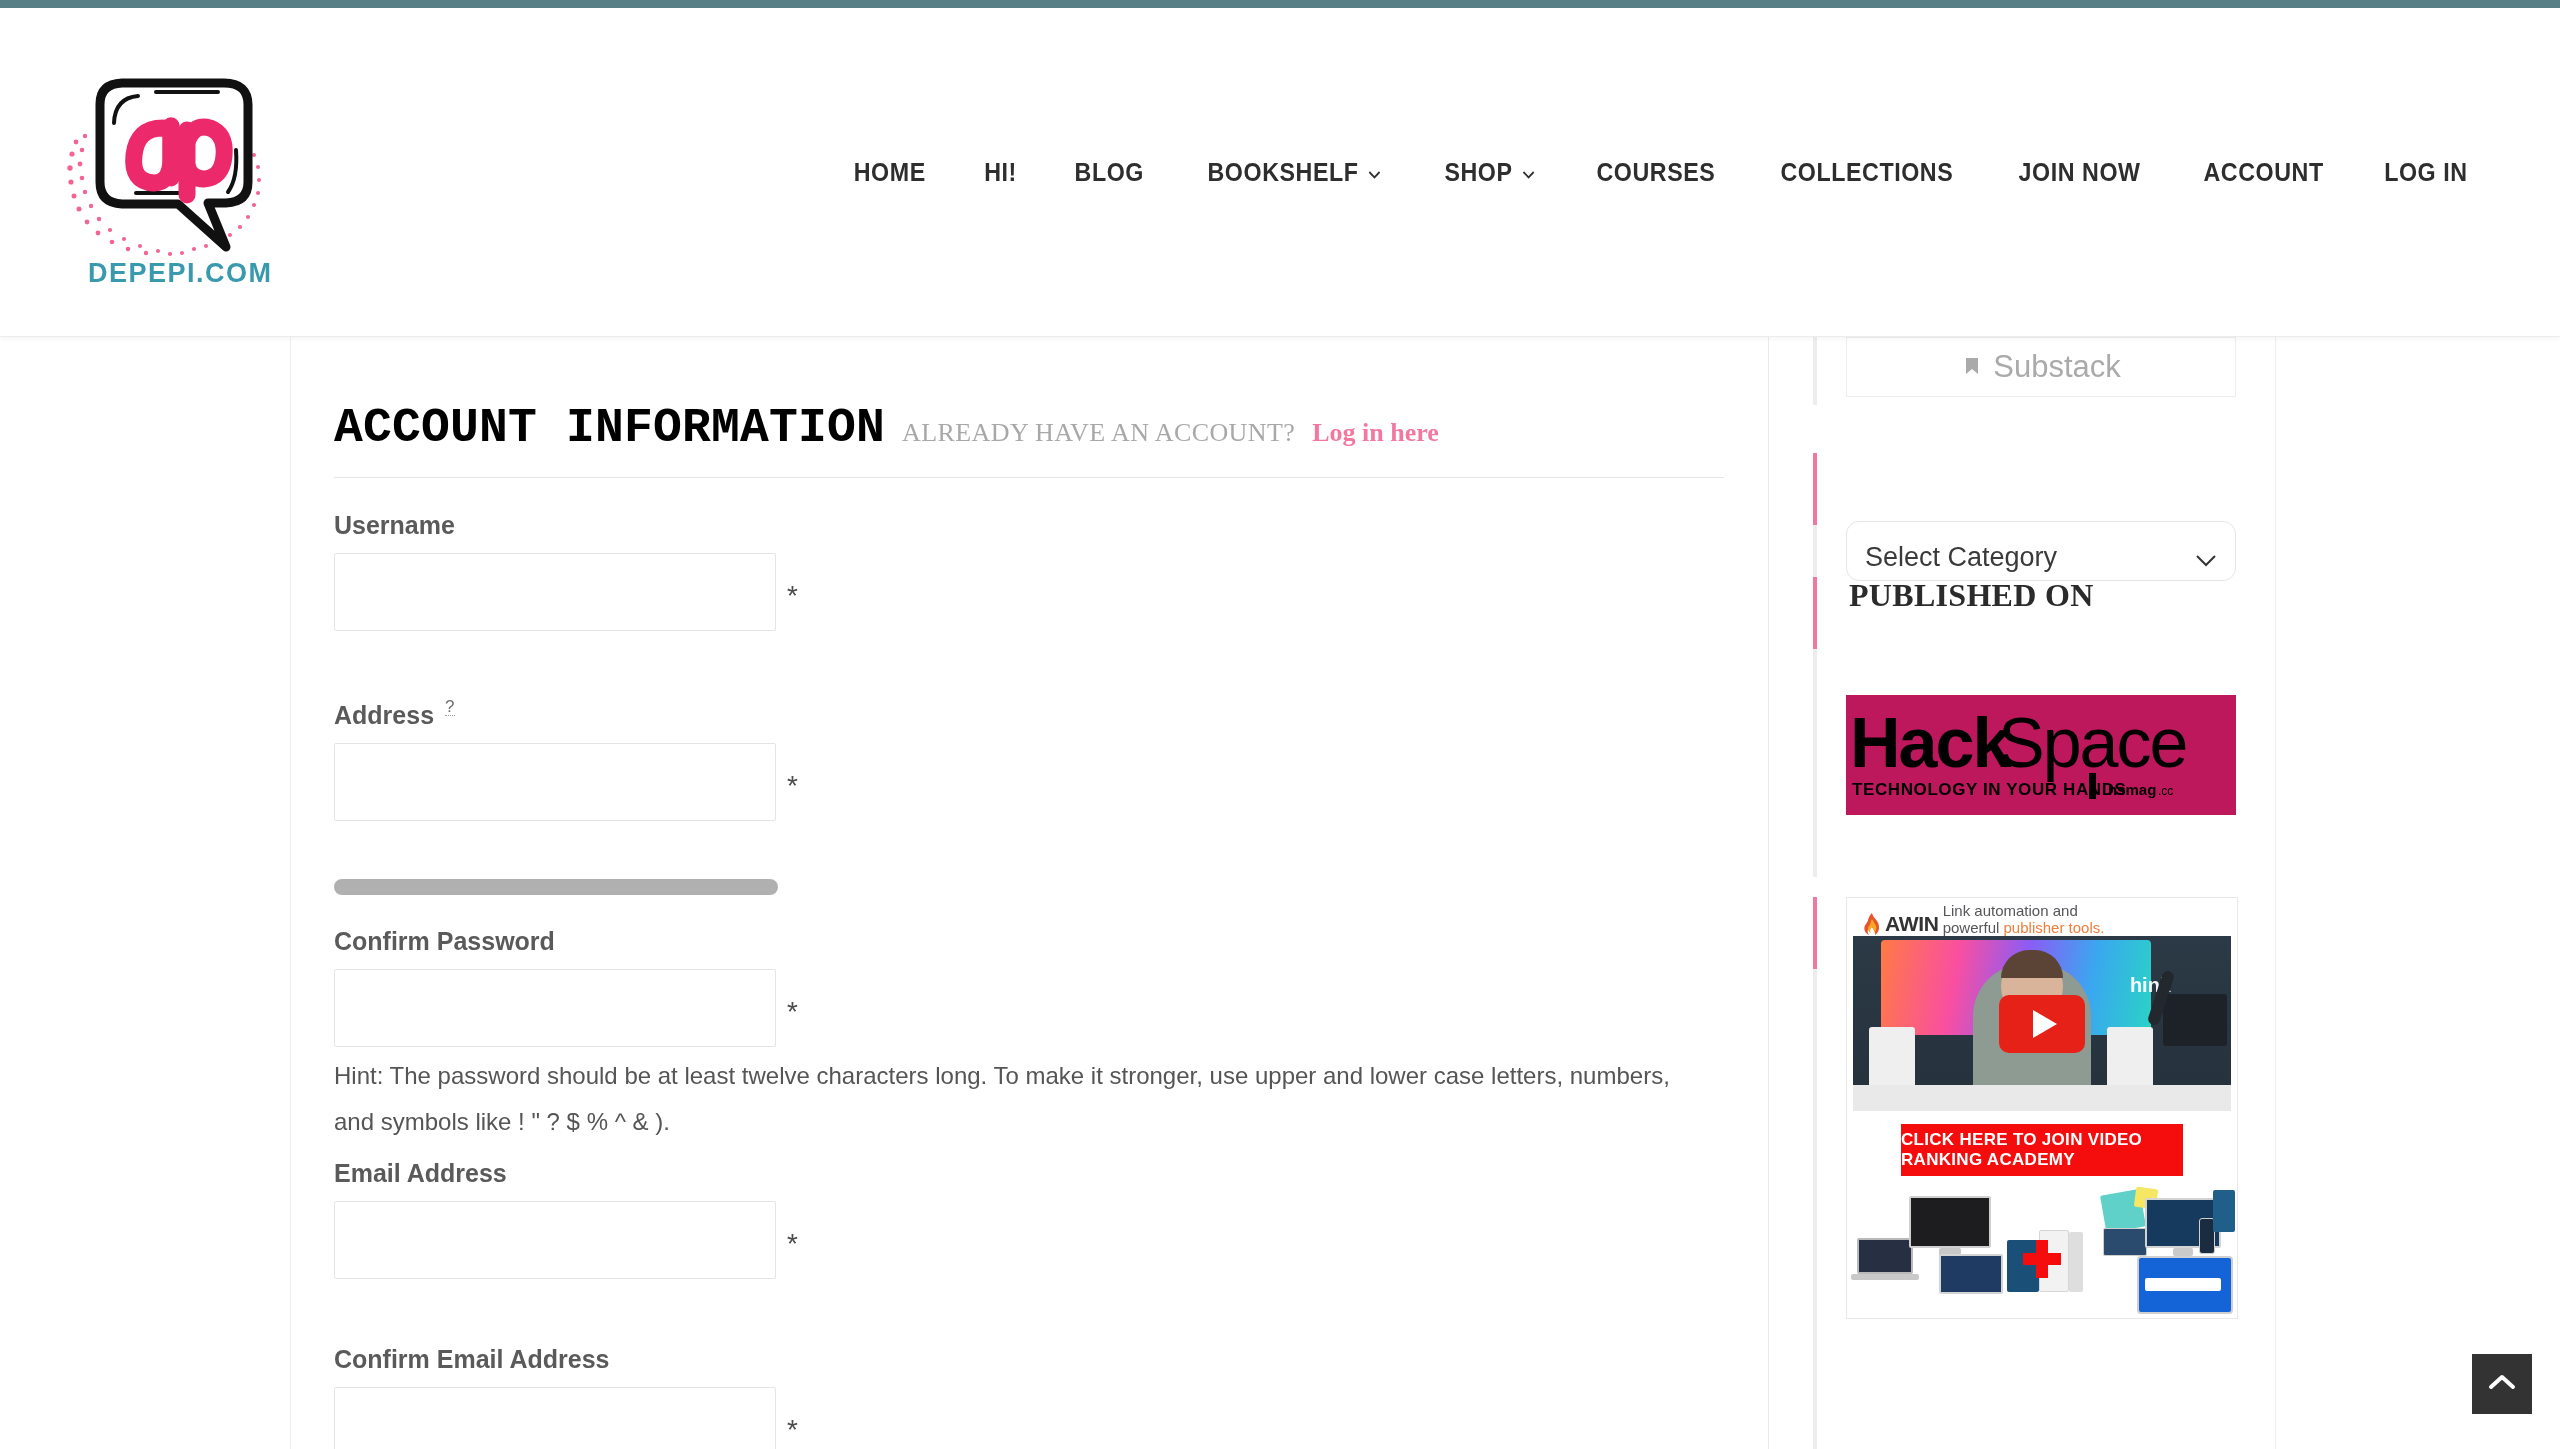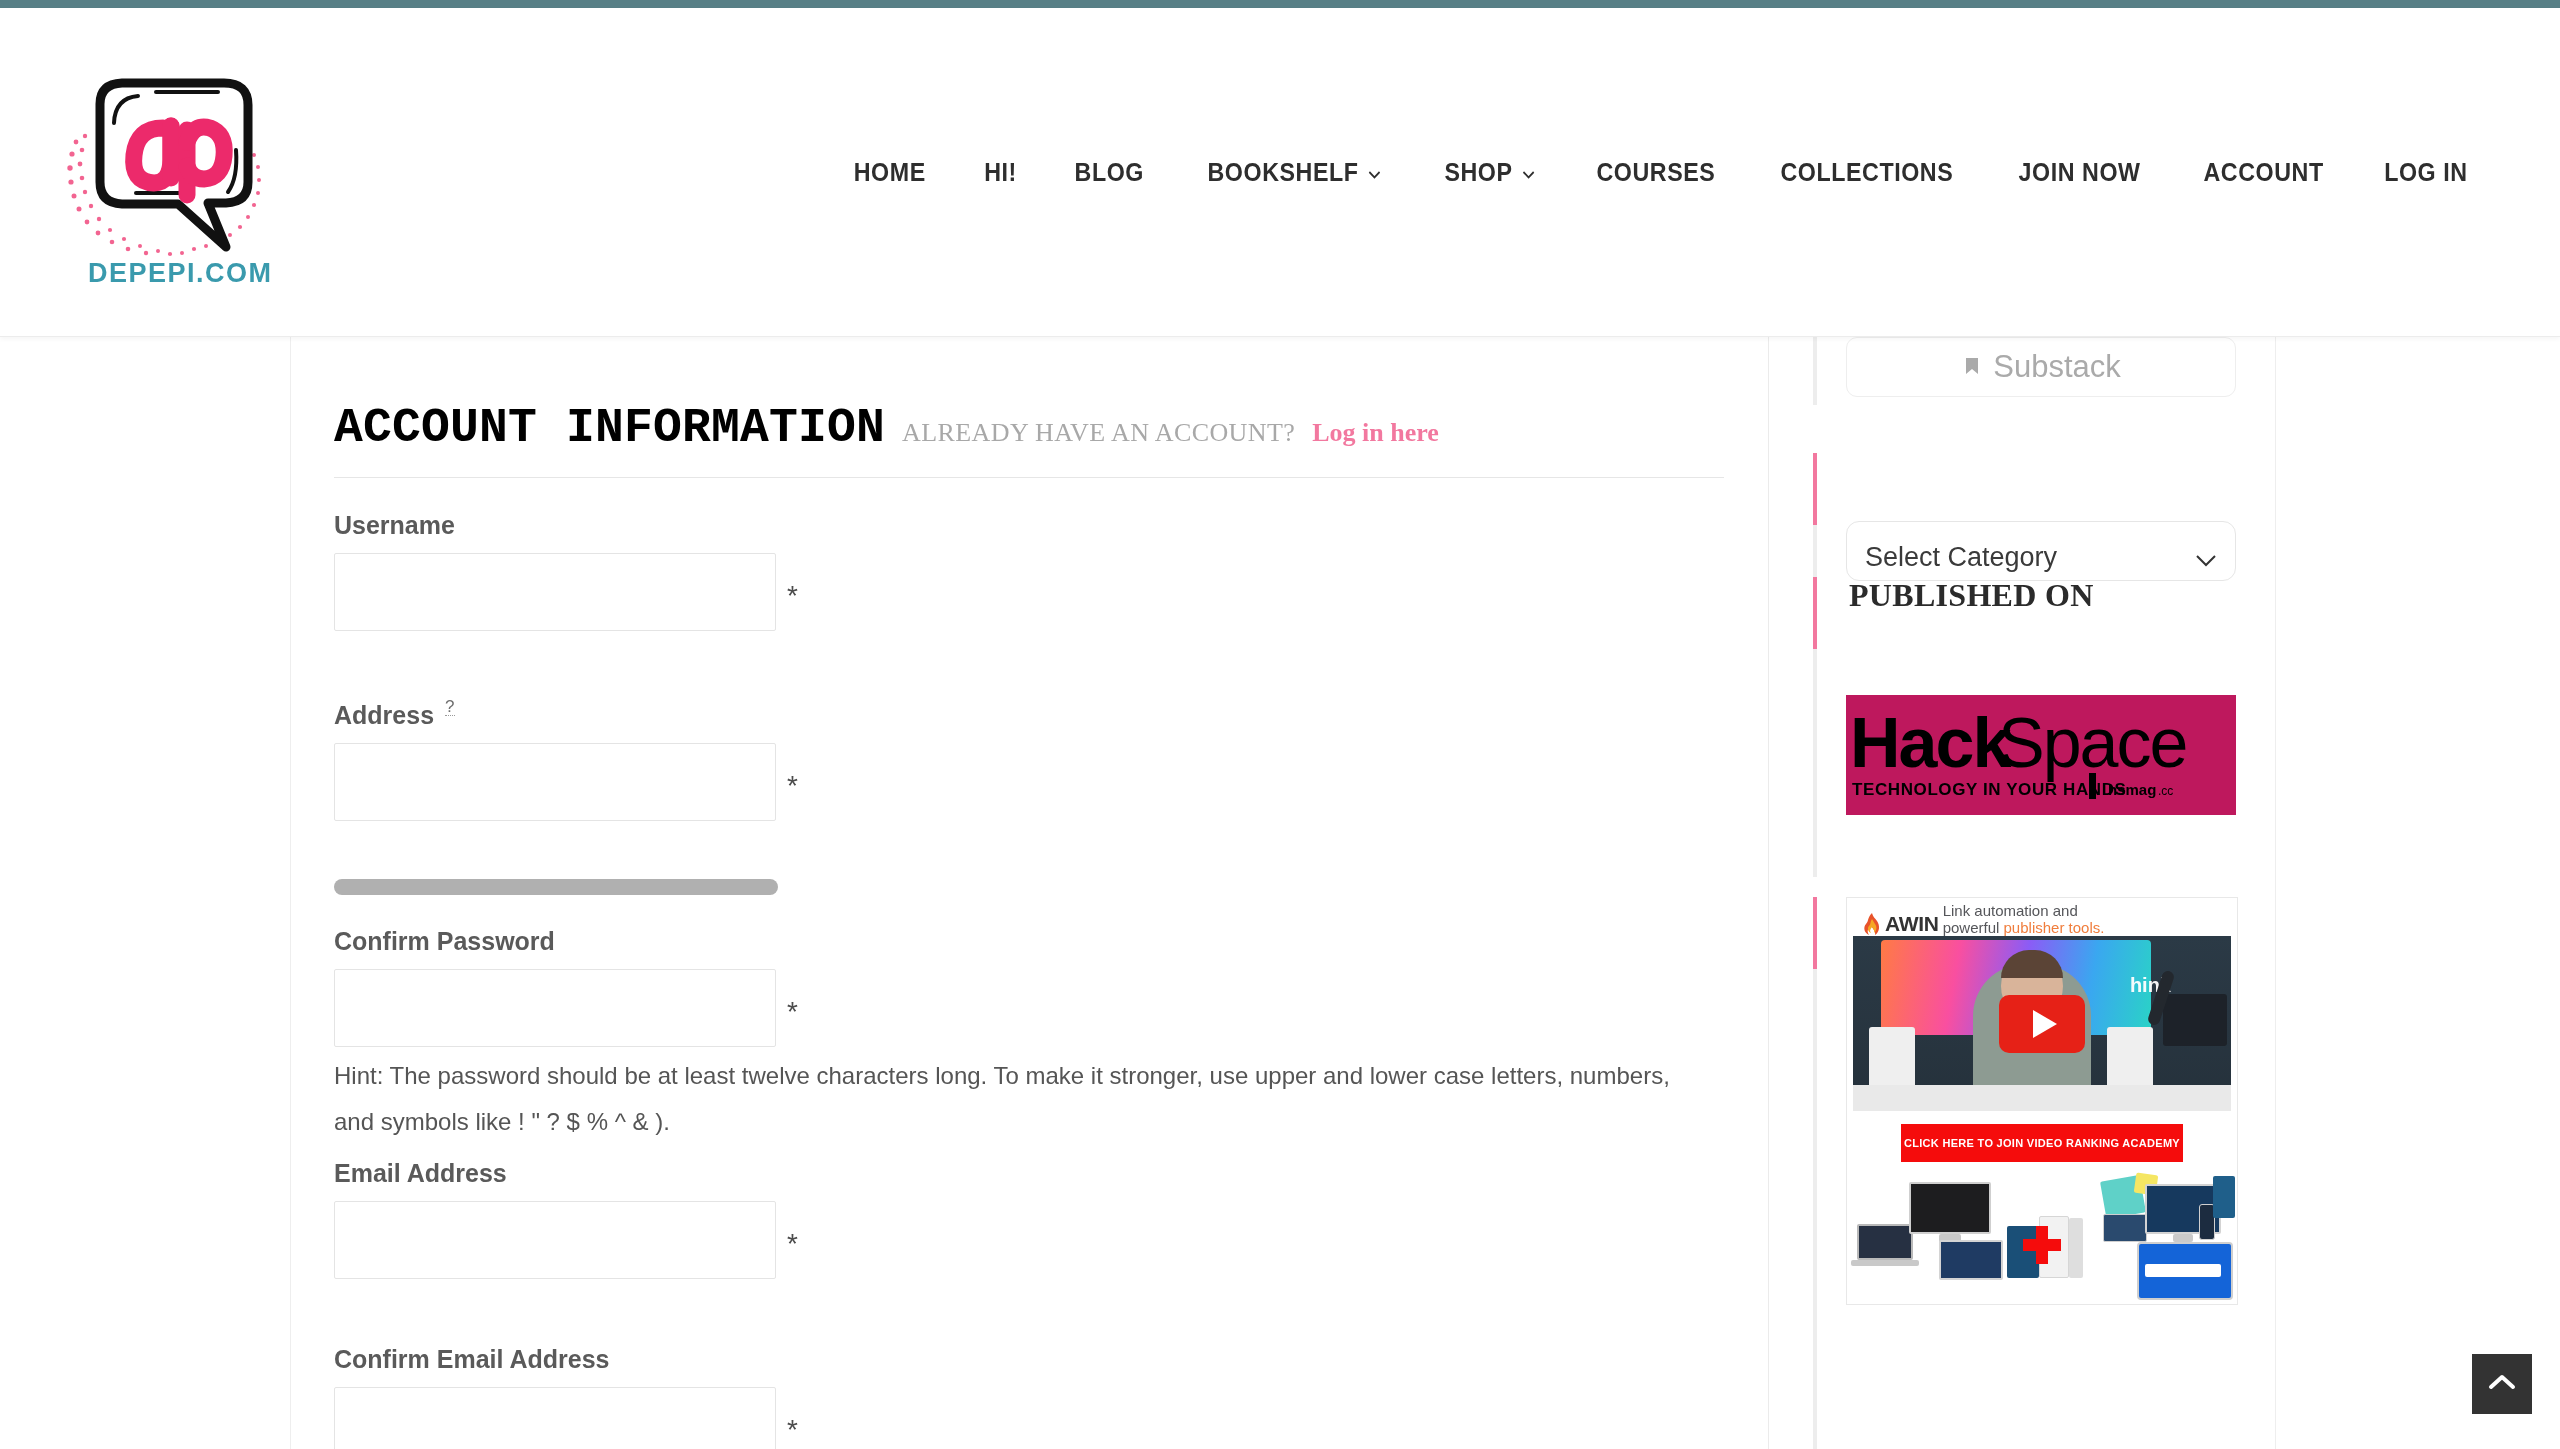--- a/index.html
+++ b/index.html
@@ -371,25 +371,25 @@
   .play-tri {
     width: 0; height: 0;
     border-left: 24px solid #fff;
     border-top: 14px solid transparent;
     border-bottom: 14px solid transparent;
     margin-left: 5px;
   }
 
   .cta-btn {
     margin: 13px auto 4px;
-    width: 282px; height: 38px;
+    width: 282px; height: 52px;
     background: #f50c0c;
     color: #ffffff;
     font-weight: 700;
-    font-size: 11px;
+    font-size: 17px;
     letter-spacing: 0.3px;
     display: flex; align-items: center; justify-content: center;
     cursor: pointer;
   }
 
   .mockups {
     position: relative;
     height: 130px;
     margin-top: 12px;
   }
@@ -658,21 +658,21 @@
           <span class="req">*</span>
         </div>
       </div>
 
     </div>
 
     <div class="sidebar">
 
       <div class="widget" style="top:-82px; height:150px;">
         <div class="widget-rule" style="height:150px;"></div>
-        <div class="substack-btn" style="top:82px;border-radius:11px;">
+        <div class="substack-btn" style="top:82px;">
           <span>
             <svg width="22" height="22" viewBox="0 0 22 22">
               <path d="M5 3 h12 v16 l-6 -5 l-6 5 z" fill="#aaaaaa"></path>
             </svg>
           </span>
           <span>Substack</span>
         </div>
       </div>
 
       <div class="widget" style="top:116px; height:132px;">

